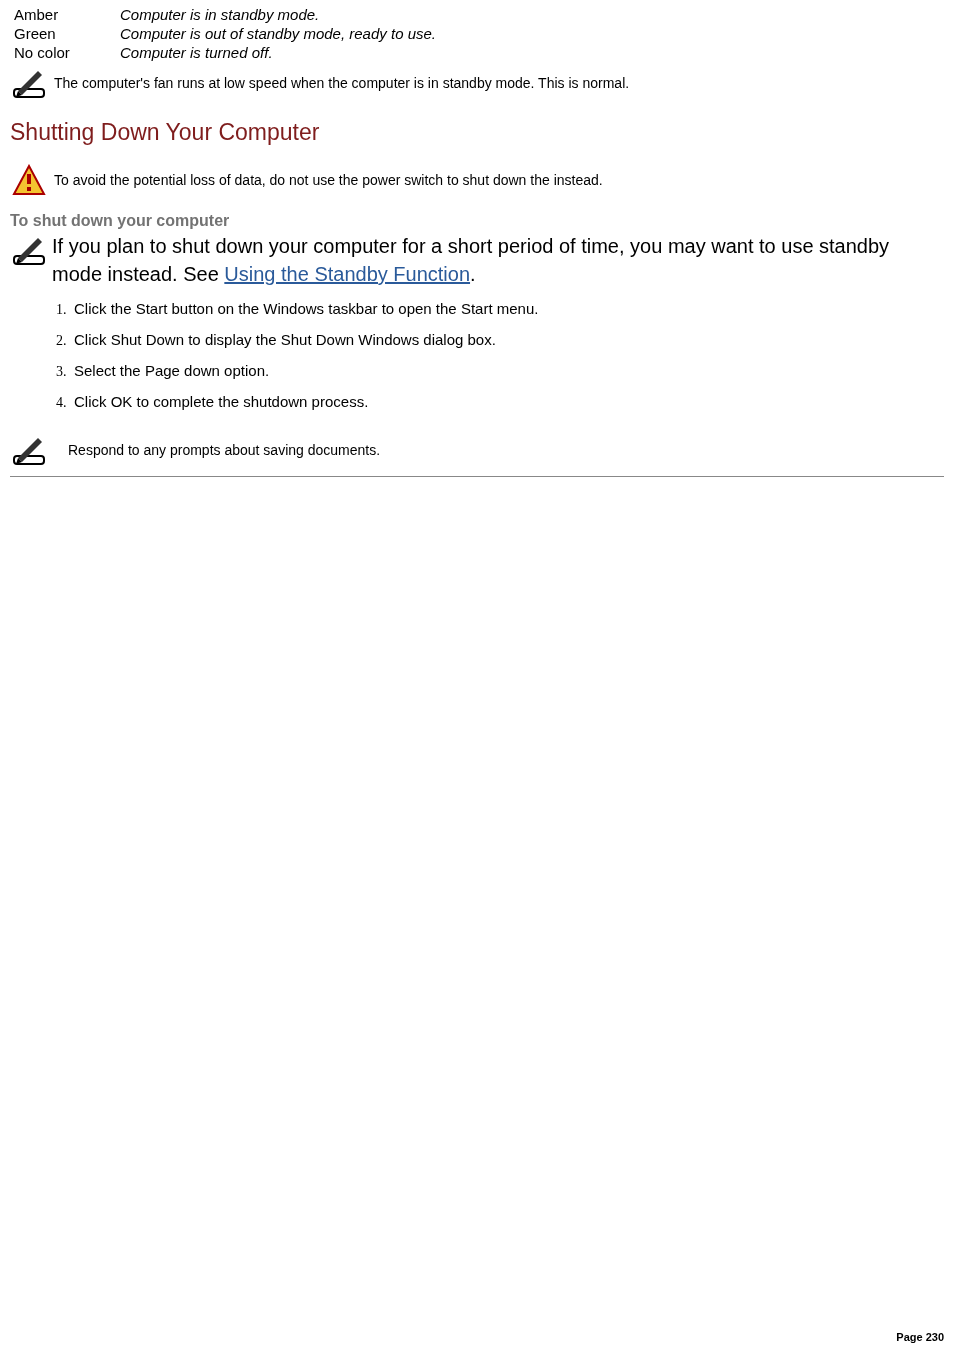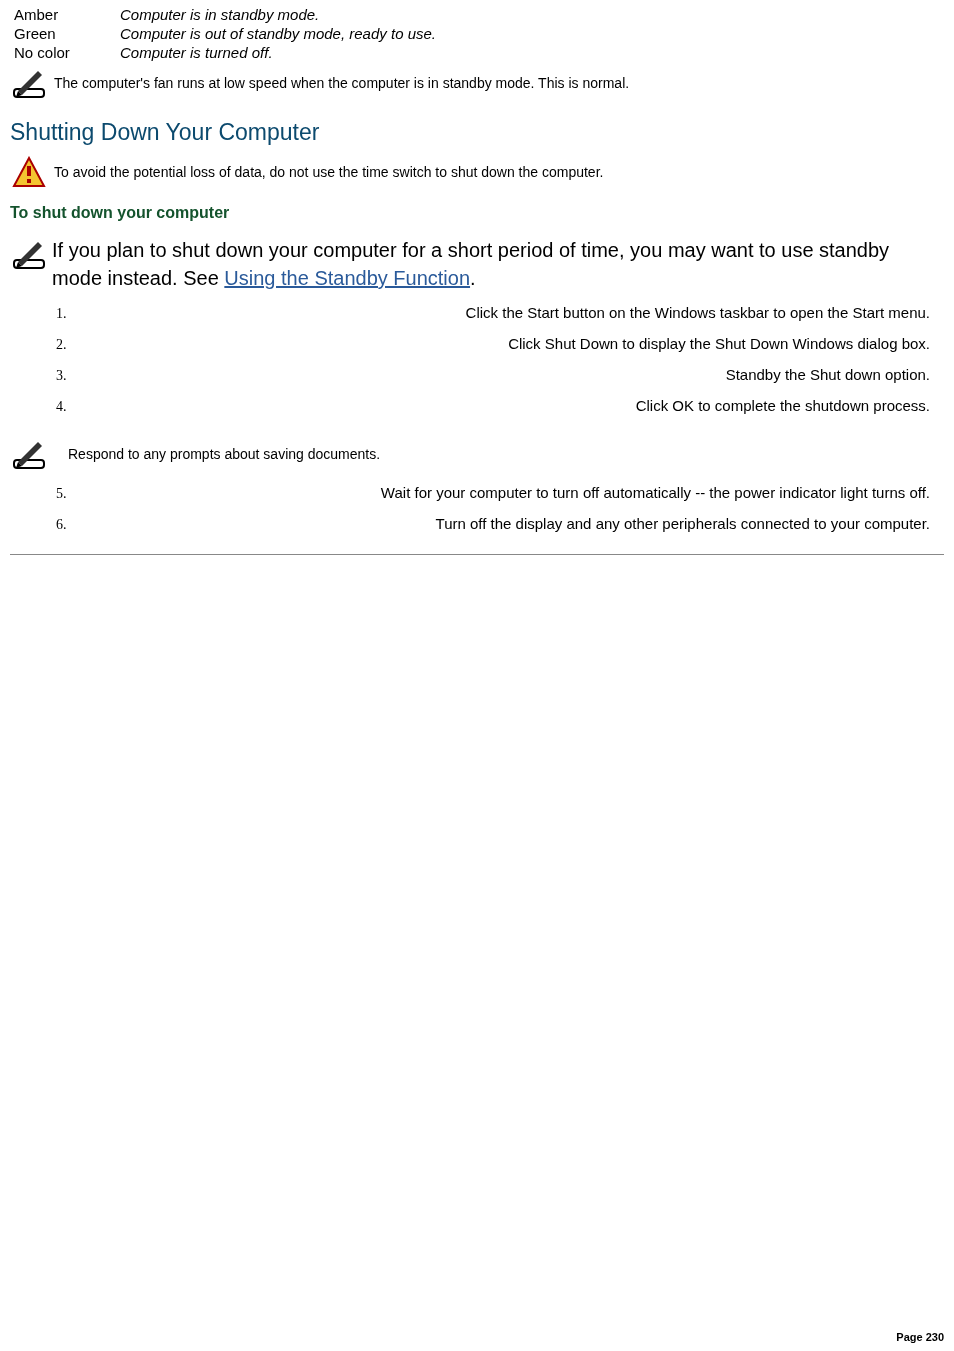--- a/index.html
+++ b/index.html
@@ -47,48 +47,47 @@
     height: 36px;
     flex: 0 0 auto;
     display: inline-flex;
     align-items: center;
     justify-content: center;
   }
 
   h2.section {
     font-size: 23px;
     font-weight: 400;
-    color: #0c4a6e;
-    margin: 18px 0 8px 0;
+    color: #7f1d1d;
+    margin: 18px 0 16px 0;
   }
   .body-para {
     font-size: 15px;
     margin: 0 10px 14px 40px;
     line-height: 1.35;
   }
   .subhead {
-    color: #14532d;
+    color: #737373;
     font-weight: 700;
     font-size: 16px;
-    margin: 14px 0 14px 0;
+    margin: 14px 0 2px 0;
   }
 
   .standby-block {
     font-size: 20px;
     margin: 0 10px 6px 0;
     line-height: 1.4;
   }
   .standby-block .icon-box { float: left; margin-right: 4px; }
   .standby-block a { color: #2a5a9a; text-decoration: underline; }
   .clearfix::after { content: ""; display: block; clear: both; }
 
   ol.steps {
     margin: 12px 0 8px 36px;
     padding: 0 14px 0 24px;
-    text-align: right;
   }
   ol.steps li {
     font-size: 15px;
     padding: 0 0 14px 4px;
     font-family: Verdana, Geneva, sans-serif;
   }
   ol.steps li::marker {
     font-family: Georgia, 'Times New Roman', serif;
     font-size: 14px;
   }
@@ -155,51 +154,47 @@
 
   <h2 class="section">Shutting Down Your Computer</h2>
 
 
   <div class="note-row">
     <span class="icon-box">
       <svg width="34" height="32" viewBox="0 0 34 32">
           <use href="#warn-icon"></use>
         </svg>
     </span>
-    <span class="note-text">To avoid the potential loss of data, do not use the time switch to shut down the computer.</span>
+    <span class="note-text">To avoid the potential loss of data, do not use the power switch to shut down the instead.</span>
   </div>
 
   <div class="subhead">To shut down your computer</div>
 
   <div class="standby-block clearfix">
     <span class="icon-box">
       <svg width="34" height="32" viewBox="0 0 34 32">
           <use href="#pencil-icon"></use>
         </svg>
     </span>
     <span>If you plan to shut down your computer for a short period of time, you may want to use standby mode instead. See </span><a href="#">Using the Standby Function</a><span>.</span>
   </div>
 
   <ol class="steps">
     <li>Click the Start button on the Windows  taskbar to open the Start menu.</li>
     <li>Click Shut Down to display the Shut Down Windows dialog box.</li>
-    <li>Standby the Shut down option.</li>
+    <li>Select the Page down option.</li>
     <li>Click OK to complete the shutdown process.</li>
   </ol>
 
   <div class="note-row" style="margin-left:0;gap:20px;">
     <span class="icon-box">
       <svg width="34" height="32" viewBox="0 0 34 32">
           <use href="#pencil-icon"></use>
         </svg>
     </span>
     <span class="note-text">Respond to any prompts about saving documents.</span>
   </div>
 
-  <ol class="steps" start="5">
-    <li>Wait for your computer to turn off automatically -- the power indicator light turns off.</li>
-    <li>Turn off the display and any other peripherals connected to your computer.</li>
-  </ol>
 
   <hr class="sep">
 
   <div class="page-num">Page 230</div>
 </div>
 
 </body></html>

